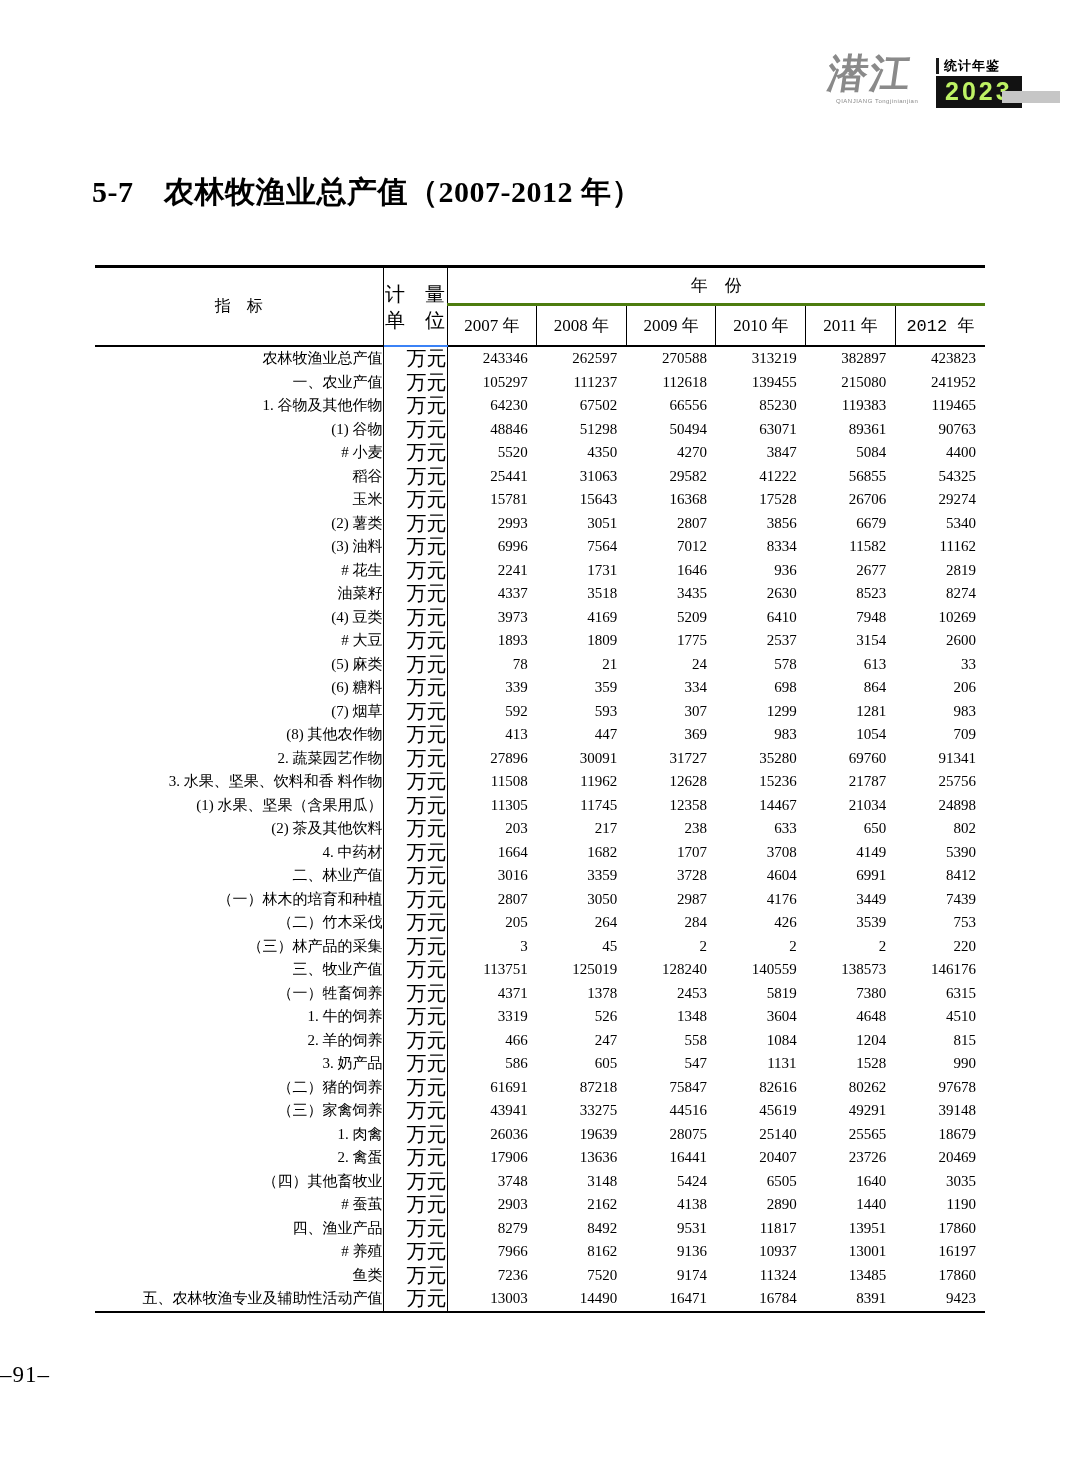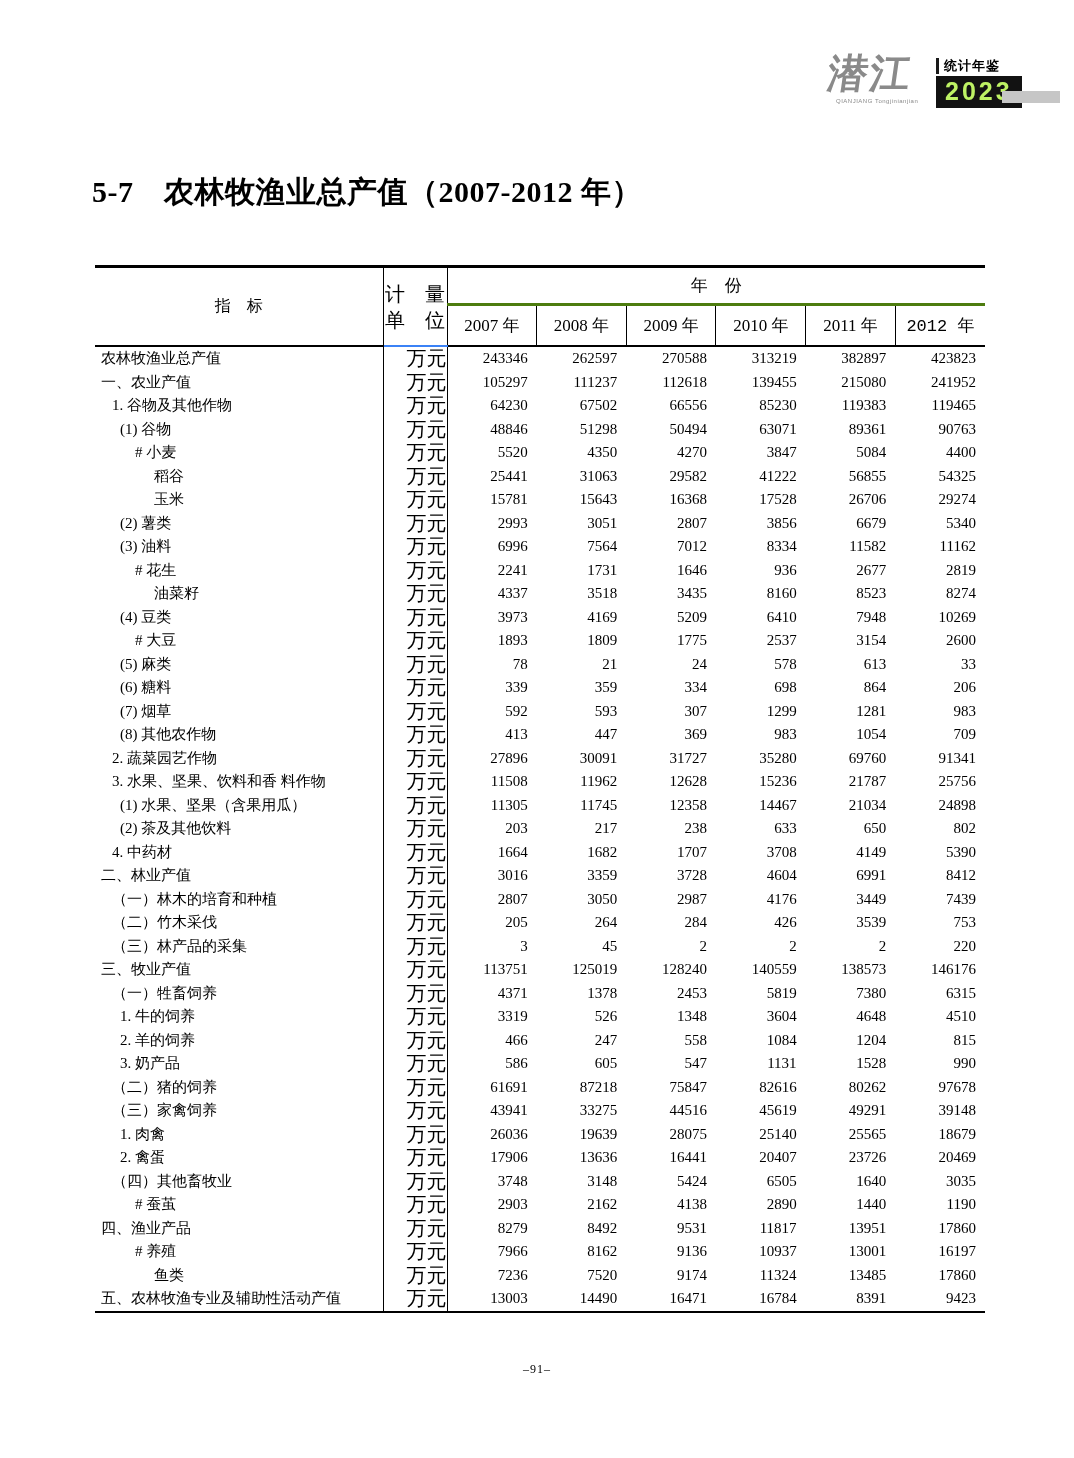--- a/index.html
+++ b/index.html
@@ -54,34 +54,34 @@
   .ind-head  { font-size: 16px; border-bottom: 2px solid #000; }
   .unit-head { font-size: 20px; border-bottom: 2px solid #3b82f6; }
   .unit-head div { line-height: 1.3; }
   th.year { height: 37px; font-size: 17px; border-right: 1px solid #000; border-bottom: 2px solid #000; }
   th.year.last { border-right: none; font-family: Liberation Mono, monospace; }
 
   tbody td {
     height: 23.5px; line-height: 23.5px; font-size: 15px; padding: 0;
     white-space: nowrap; overflow: hidden;
   }
-  td.ind  { text-align: left; }
+  td.ind  { text-align: right; }
   td.unit { text-align: right; font-size: 20px; }
   td.num  { text-align: right; padding-right: 9px; }
 
   .ind-0 { padding-left: 6px; }
   .ind-1 { padding-left: 17px; }
   .ind-2 { padding-left: 25px; }
   .ind-3 { padding-left: 40px; }
   .ind-4 { padding-left: 59px; }
 
   
   .page-number {
     position: absolute; top: 1362px; left: 0; width: 100%;
-    text-align: center; font-size: 12px; letter-spacing: 1px;
+    text-align: left; font-size: 23px; letter-spacing: 1px;
   }
 </style>
 </head>
 <body>
 
 <div class="logo">
   <div class="logo-brand">潜江</div>
   <div class="logo-brand-sub">QIANJIANG Tongjinianjian</div>
   <div class="logo-right">
     <div class="logo-series">统计年鉴</div>
@@ -222,21 +222,21 @@
           <td class="num">936</td>
           <td class="num">2677</td>
           <td class="num">2819</td>
         </tr>
         <tr>
           <td class="ind col-ind ind-4">油菜籽</td>
           <td class="unit col-unit">万元</td>
           <td class="num">4337</td>
           <td class="num">3518</td>
           <td class="num">3435</td>
-          <td class="num">8160</td>
+          <td class="num">2630</td>
           <td class="num">8523</td>
           <td class="num">8274</td>
         </tr>
         <tr>
           <td class="ind col-ind ind-2">(4) 豆类</td>
           <td class="unit col-unit">万元</td>
           <td class="num">3973</td>
           <td class="num">4169</td>
           <td class="num">5209</td>
           <td class="num">6410</td>

